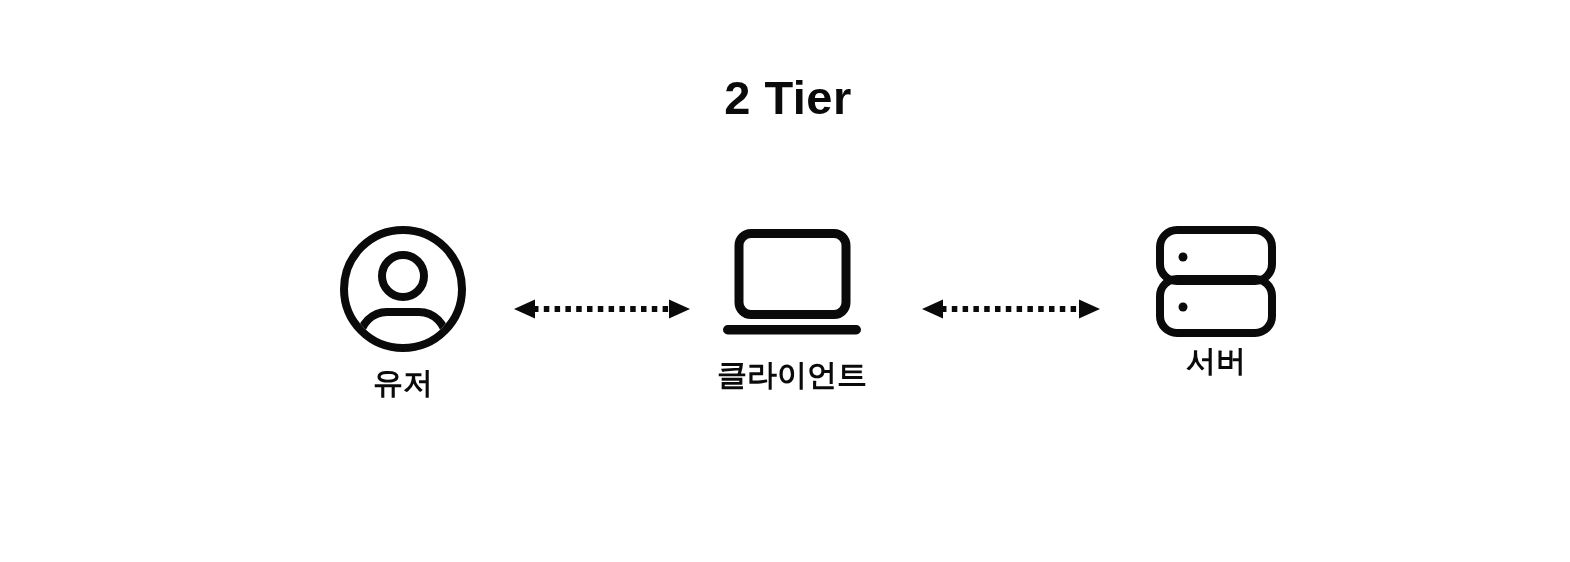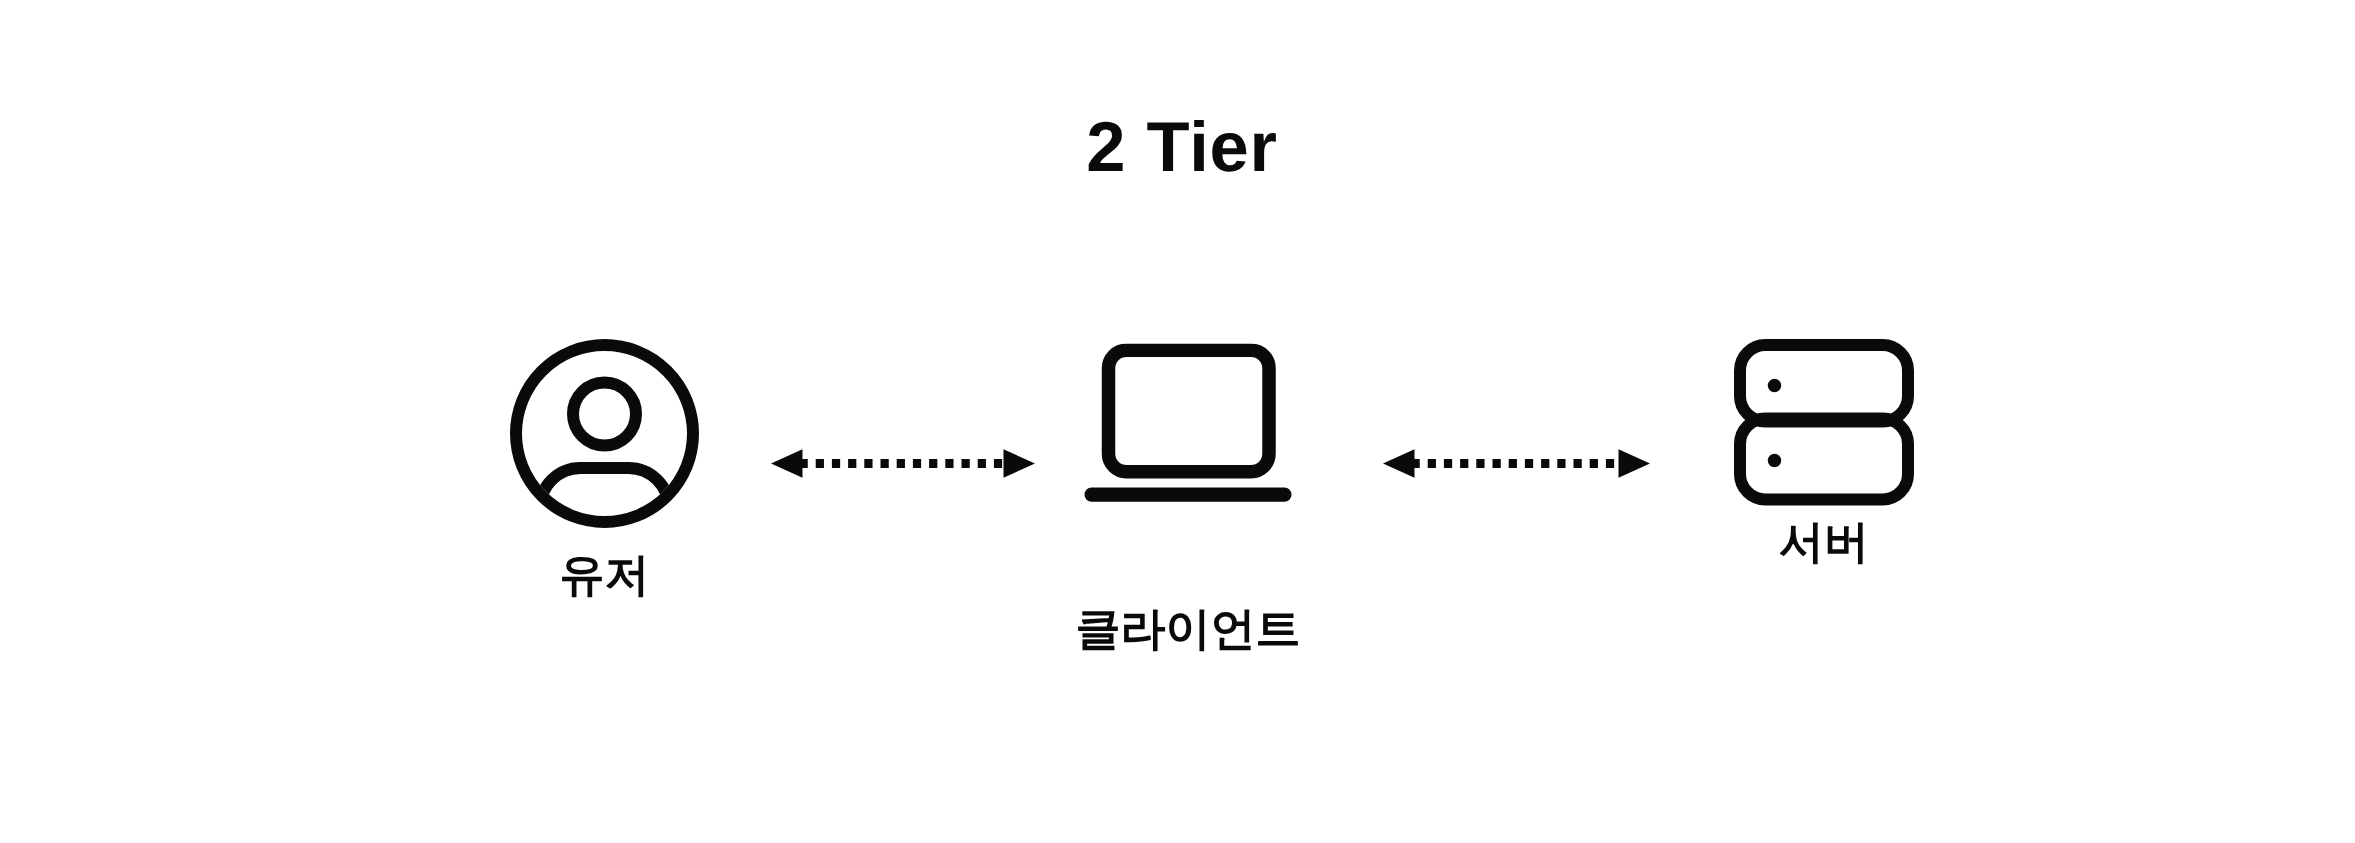--- a/index.html
+++ b/index.html
@@ -6,21 +6,21 @@
   * { margin:0; padding:0; box-sizing:border-box; }
   html,body { width:1570px; height:562px; background:var(--bg); overflow:hidden;
     font-family:"Liberation Sans", sans-serif; color:var(--ink); }
   .canvas { position:relative; width:1570px; height:490px; background:var(--bg); }
 
   .title { position:absolute; left:0; top:70px; width:1576px; text-align:center;
     font-size:47px; font-weight:800; letter-spacing:0.5px; color:var(--ink); }
 
   .node { position:absolute; display:flex; flex-direction:column; align-items:center; color:var(--ink); }
   .node-user   { left:340px;  top:226px; width:126px; }
-  .node-client { left:712px;  top:229px; width:160px;gap:44px; }
+  .node-client { left:712px;  top:229px; width:160px; }
   .node-server { left:1150px; top:226px; width:132px; }
 
   .node-label { font-size:30px; font-weight:800; white-space:nowrap; color:var(--ink); }
   .node-user   .node-label { margin-top:11px; }
   .node-client .node-label { margin-top:20px; }
   .node-server .node-label { margin-top:3px; }
 
   .connector { position:absolute; color:var(--ink); }
   .connector-1 { left:514px; top:297px; }
   .connector-2 { left:922px; top:297px; }

